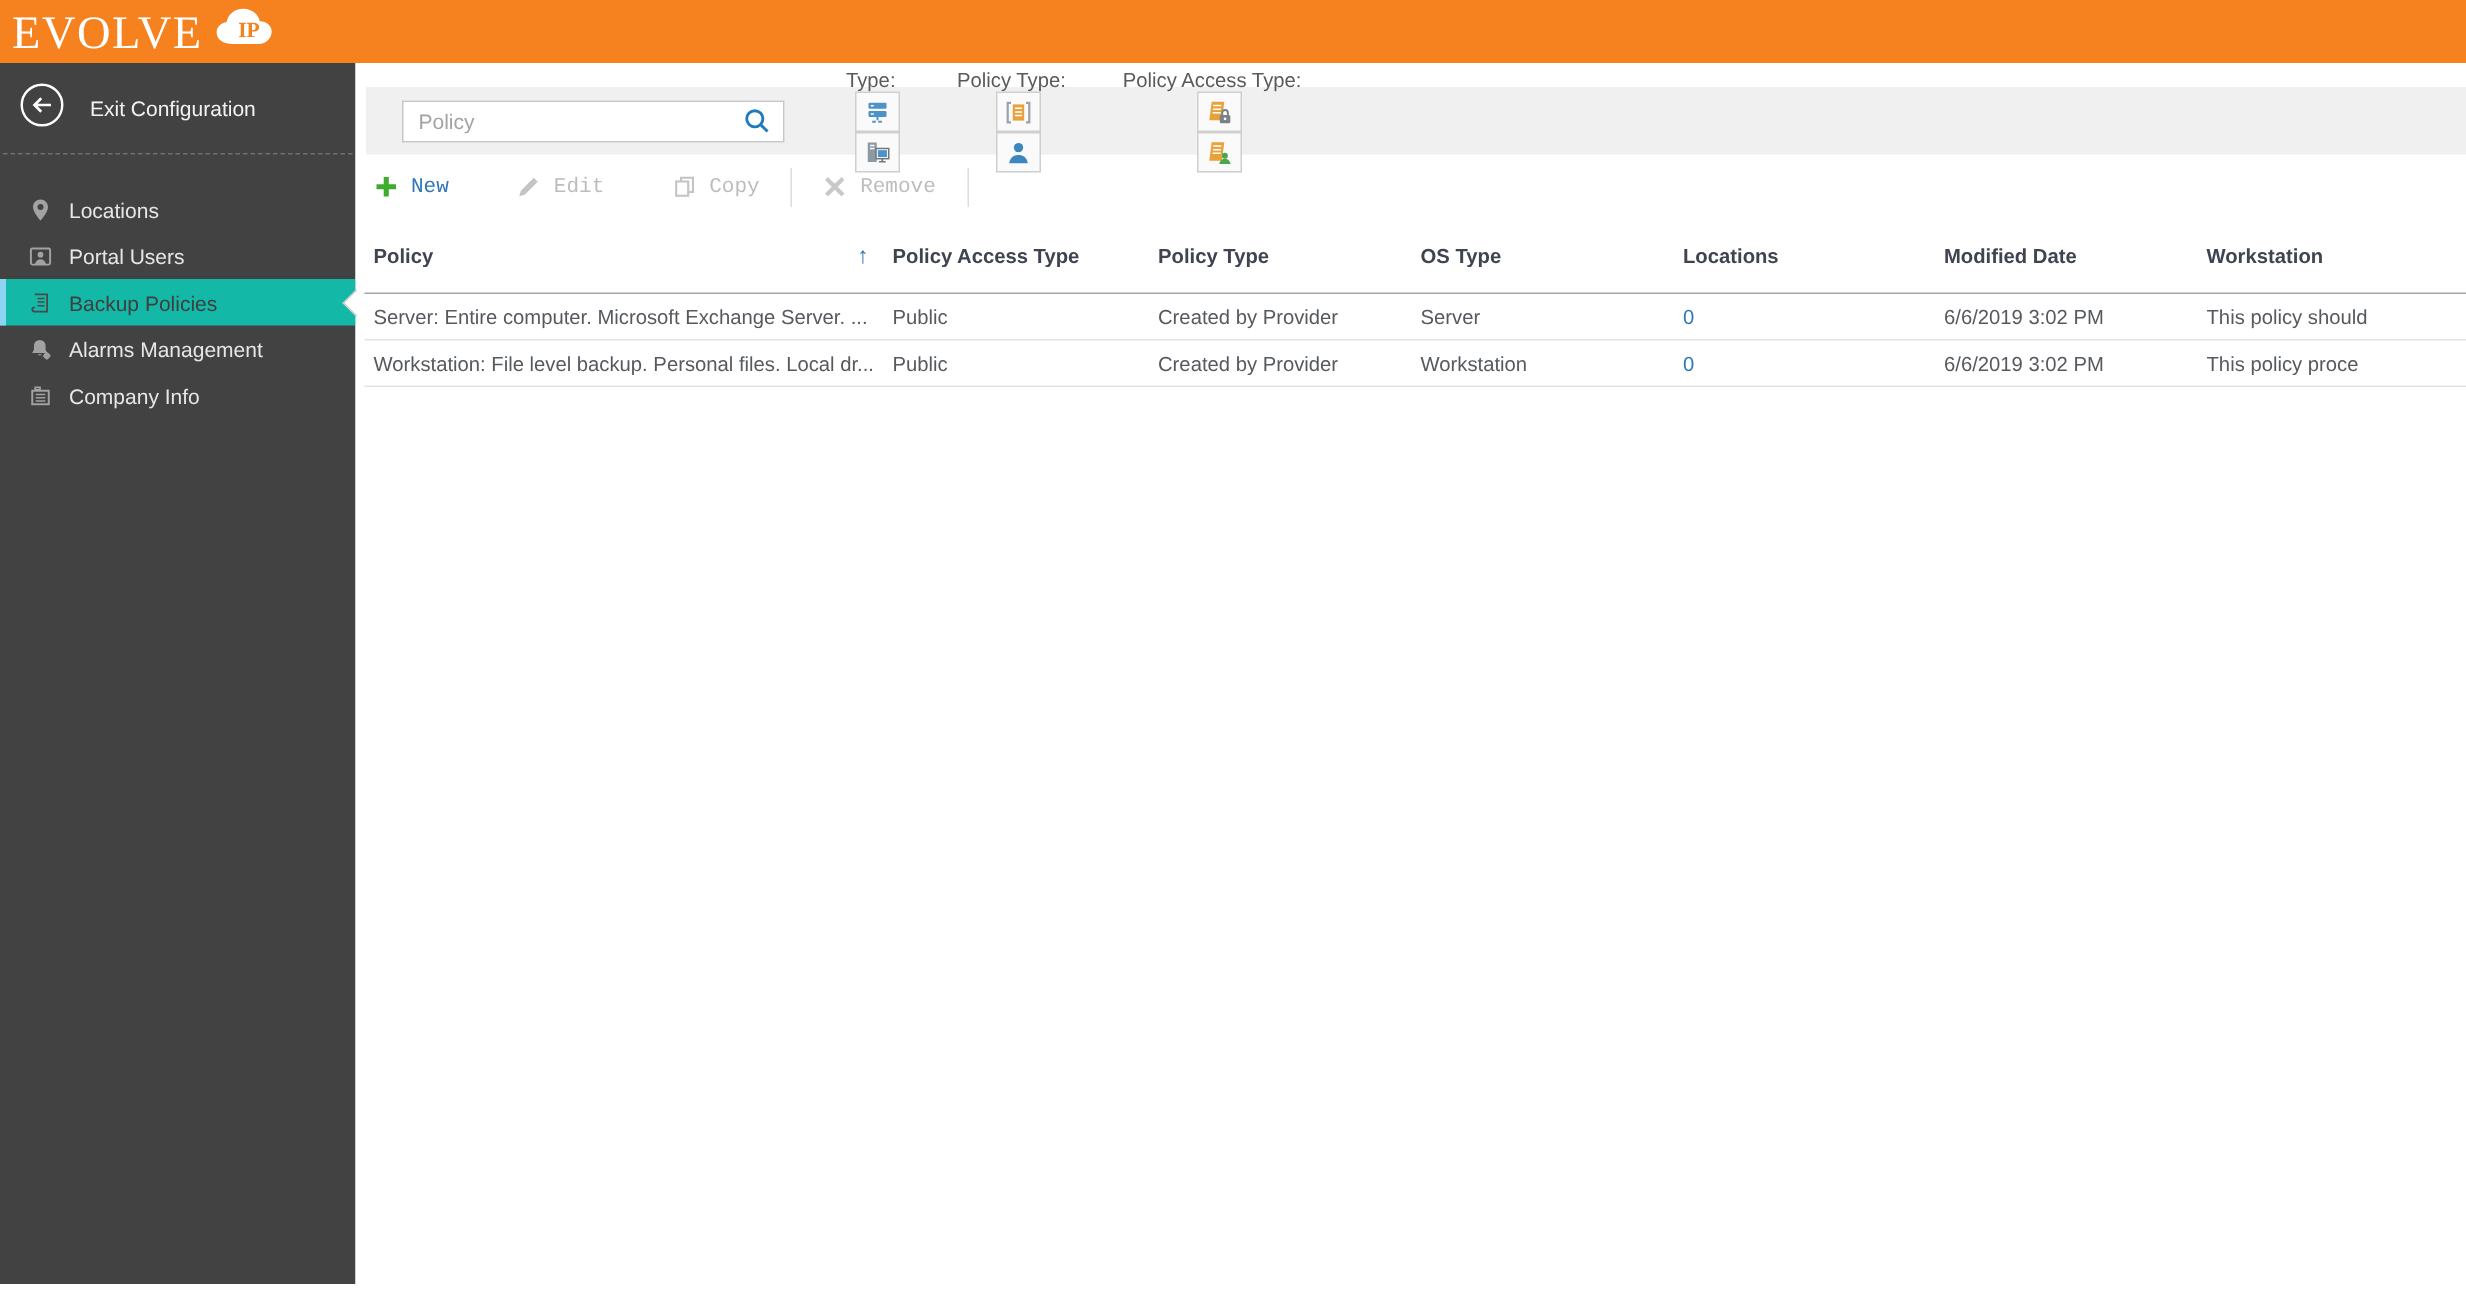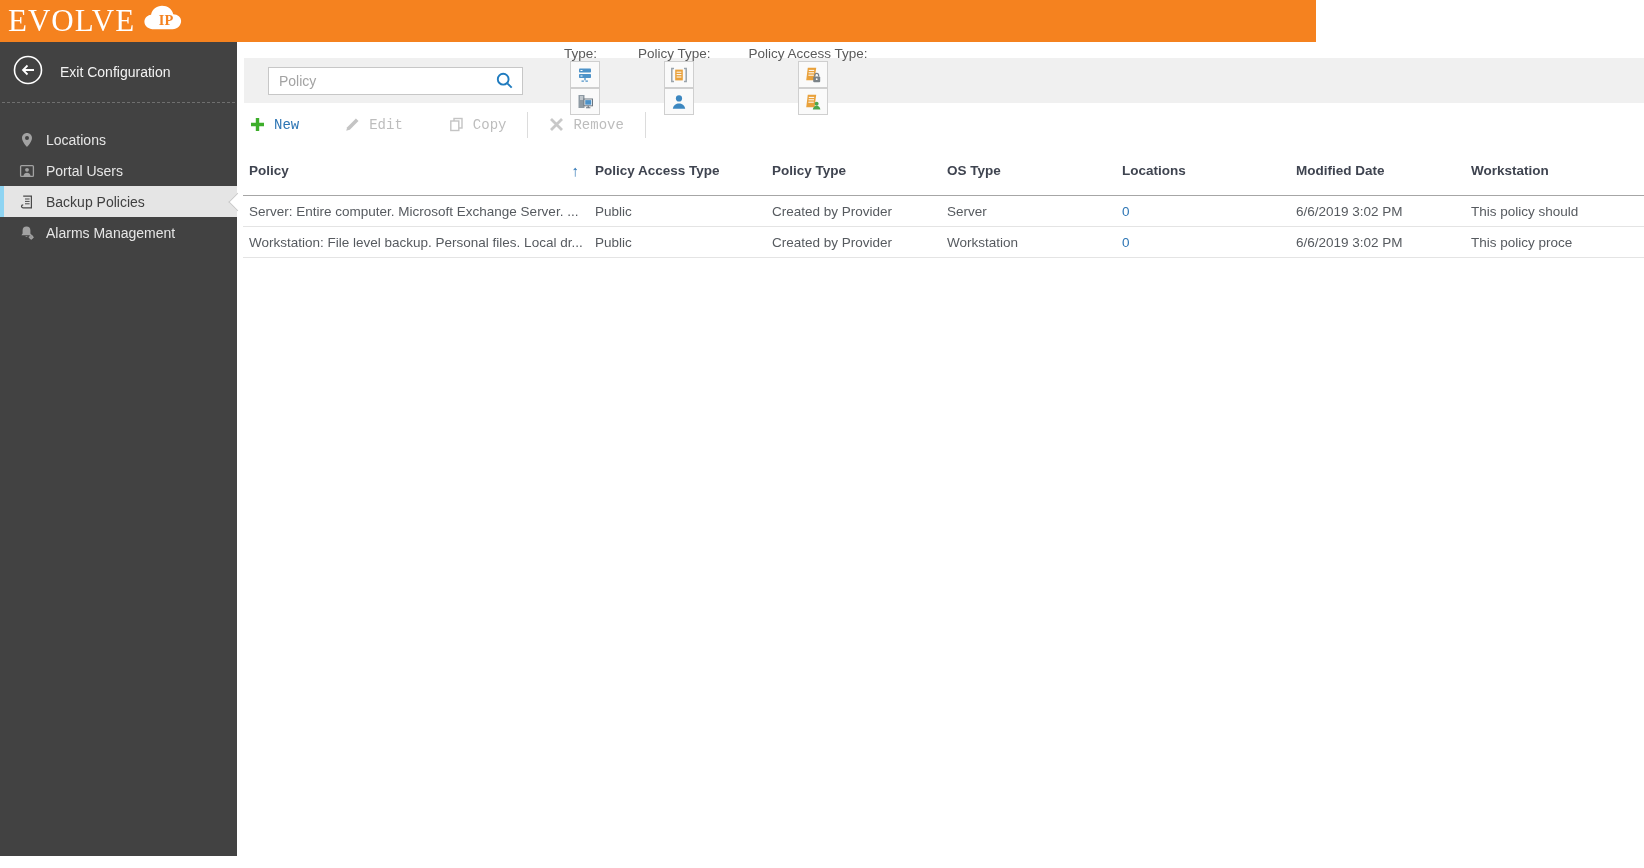--- a/index.html
+++ b/index.html
@@ -5,21 +5,21 @@
   * { box-sizing: border-box; }
   html,body {
     margin:0; padding:0;
     width:1644px; height:868px;
     overflow:hidden;
     background:#fff;
     font-family:"Liberation Sans", sans-serif;
   }
   
   .topbar {
-    position:absolute; top:0; left:0; width:1316px; height:42px;
+    position:absolute; top:0; left:0; width:1644px; height:42px;
     background:#F5821F;
     display:flex; align-items:center;
     padding-left:8px;
   }
   .logo { display:flex; align-items:flex-end; }
   .logo-text {
     font-family:"Liberation Serif", serif;
     color:#fff; font-size:31px; line-height:38px;
     letter-spacing:1px; font-weight:normal;
   }
@@ -37,21 +37,21 @@
   .exit-label { font-size:14px; color:#F2F2F2; }
   .sidebar-divider { border-top:1px dashed #6F6F6F; margin:0 2px; }
   .nav { margin-top:21px; }
   .nav-item {
     height:31px; display:flex; align-items:center;
     padding-left:18px; gap:11px; cursor:pointer;
     font-size:14px; color:#E6E6E6; position:relative;
   }
   .nav-icon { width:17px; height:17px; color:#A2A2A2; display:flex; align-items:center; justify-content:center; }
   .nav-icon svg { width:16px; height:16px; }
-  .nav-item.selected { background:#e5e5e5; color:#3F3F3F; }
+  .nav-item.selected { background:#14b8a6; color:#3F3F3F; }
   .nav-item.selected .nav-icon { color:#4A4A4A; }
   .sel-accent {
     position:absolute; left:0; top:0; bottom:0; width:4px;
     background:#8ED4F2;
   }
   .sel-notch {
     position:absolute; right:-7px; top:50%; width:13px; height:13px;
     transform:translateY(-50%) rotate(45deg);
     background:#fff;
     border-left:1px solid #C9C9C9; border-bottom:1px solid #C9C9C9;
@@ -192,20 +192,30 @@
           <path d="M7.5 1.6a3.9 3.9 0 00-3.9 3.9v2.9L2.4 10.3h10.2L11.4 8.4V5.5a3.9 3.9 0 00-3.9-3.9z"></path>
           <path d="M6.3 11.2a1.3 1.3 0 002.4 0z"></path>
           <circle cx="12.2" cy="12.2" r="2.1"></circle>
           <circle cx="12.2" cy="12.2" r="0.7" fill="#424242"></circle>
           <path d="M12.2 9.6v5.2M9.6 12.2h5.2" stroke="currentColor" stroke-width="0.9"></path>
         </svg>
       </span>
       <span class="nav-label">Alarms Management</span>
     </div>
 
+    <div class="nav-item">
+      <span class="nav-icon">
+        <svg viewBox="0 0 16 16" fill="none" stroke="currentColor">
+          <rect x="2.5" y="4.5" width="11" height="9" stroke-width="1.3"></rect>
+          <path d="M4.5 2.2v2.3M4.5 2.2h3.2v1.6H4.5z" stroke-width="1.1"></path>
+          <path d="M4.8 7h6.4M4.8 9.2h6.4M4.8 11.4h6.4" stroke-width="1"></path>
+        </svg>
+      </span>
+      <span class="nav-label">Company Info</span>
+    </div>
 
   </div>
 </div>
 
 <div class="content">
 
   <div class="filterbar">
     <div class="search-box">
       <input type="text" placeholder="Policy" style="">
       <span class="search-icon">

